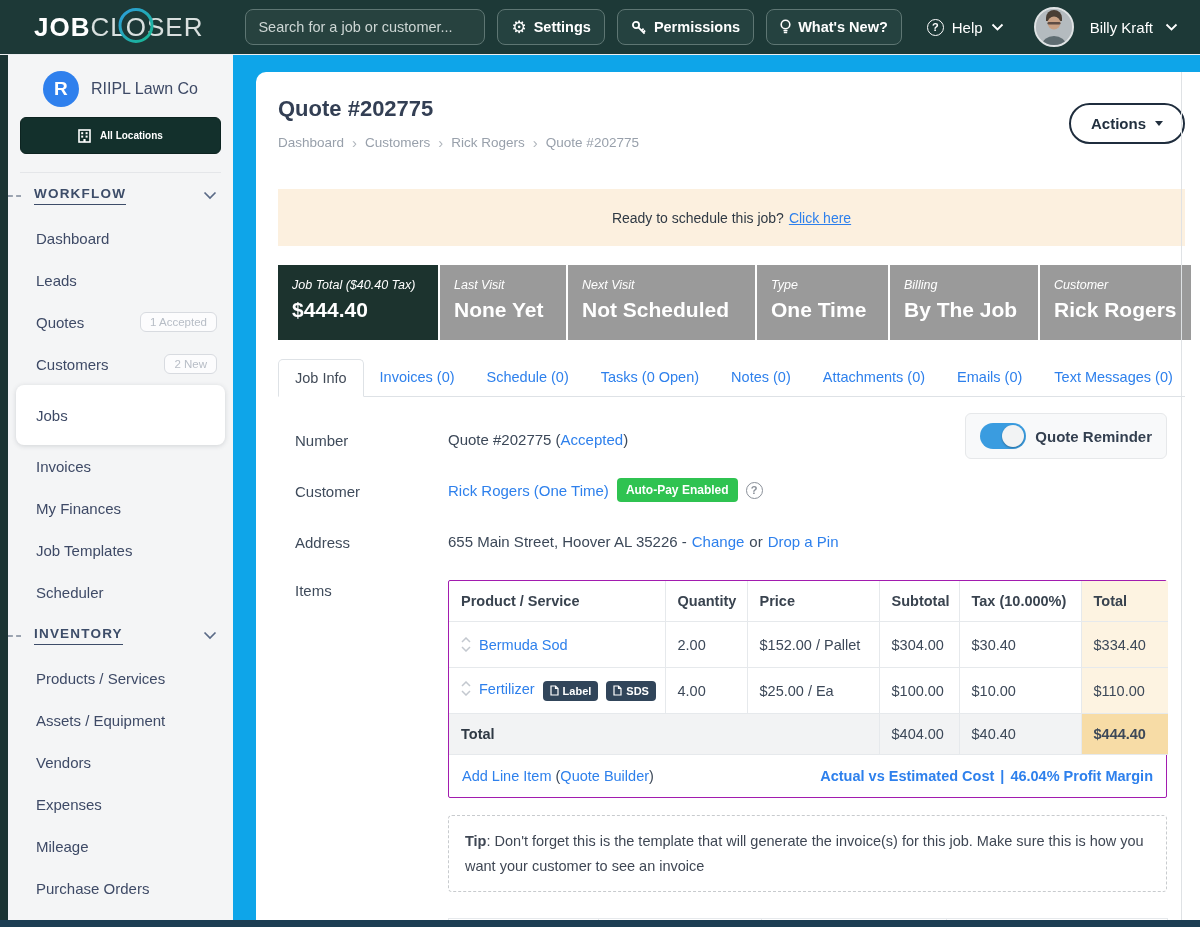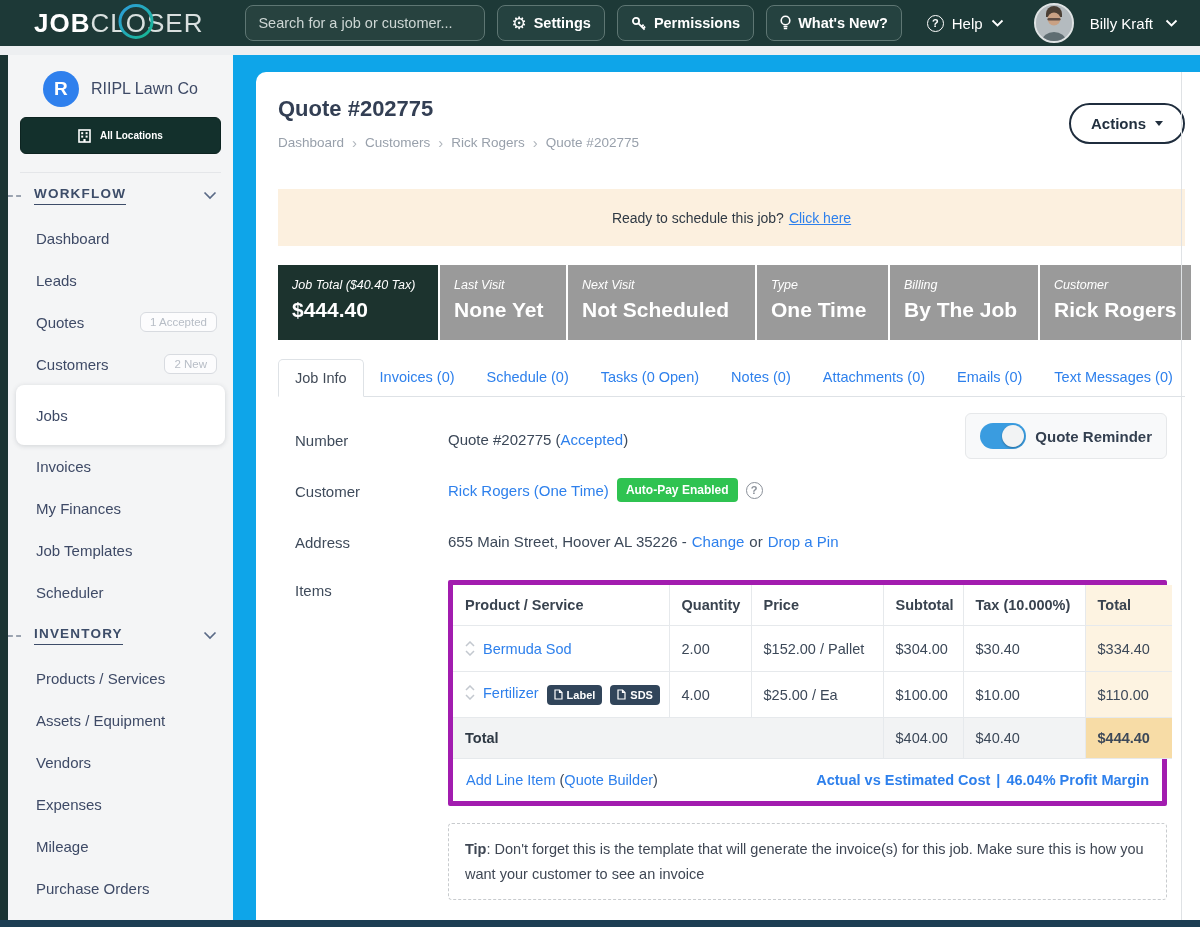--- a/index.html
+++ b/index.html
@@ -3,21 +3,21 @@
 <meta charset="utf-8">
 <style>
   * { margin:0; padding:0; box-sizing:border-box; }
   html,body { width:1200px; height:927px; overflow:hidden; }
   body {
     font-family:"Liberation Sans","DejaVu Sans",sans-serif;
     background:#edeff1; position:relative; color:#3c4858;
   }
   
   .navbar {
-    position:absolute; top:0; left:0; width:1200px; height:46px;
+    position:absolute; top:0; left:0; width:1200px; height:54px;
     background:#1d3937; display:flex; align-items:center; padding:0 22px; z-index:20;
   }
   .logo { font-size:26px; letter-spacing:1px; color:#fff; margin-left:12px; white-space:nowrap; }
   .logo-bold { font-weight:800; color:#ffffff; }
   .logo-light { font-weight:300; color:#d9e0df; }
   .logo-o { position:relative; display:inline-block; font-weight:300; color:#d9e0df; }
   .logo-ring { position:absolute; left:50%; top:50%; transform:translate(-50%,-54%); pointer-events:none; }
   .nav-search {
     margin-left:42px; width:240px; height:36px; background:#27423f;
     border:1px solid #5e7673; border-radius:8px; color:#e8eeed; font-size:14.5px;
@@ -145,21 +145,21 @@
   .autopay-badge {
     background:#2fc351; color:#fff; font-size:12px; font-weight:700;
     border-radius:4px; padding:5px 9px;
   }
   .qgray {
     width:17px; height:17px; border:1.5px solid #8a9099; border-radius:50%; color:#8a9099;
     display:flex; align-items:center; justify-content:center; font-size:11px; font-weight:700; cursor:pointer;
   }
   .qgray::before { content:"?"; }
   
-  .table-wrap { width:719px; border:5px solid #a21caf; border-radius:2px; }
+  .table-wrap { width:719px; border:1px solid #a21caf; border-radius:2px; }
   table.items { width:100%; border-collapse:collapse; table-layout:fixed; }
   table.items th, table.items td {
     border-right:1px solid #e6e9ec; border-bottom:1px solid #e6e9ec;
     padding:12px 12px; font-size:14.5px; text-align:left; color:#3c4858; vertical-align:middle;
   }
   table.items th { font-weight:600; color:#39434f; }
   table.items th:last-child, table.items td:last-child { border-right:none; }
   .c0{width:216px}.c1{width:82px}.c2{width:132px}.c3{width:80px}.c4{width:122px}.c5{width:87px}
   .peach { background:#fdf3e1; }
   tr.trow td { height:46px; }

